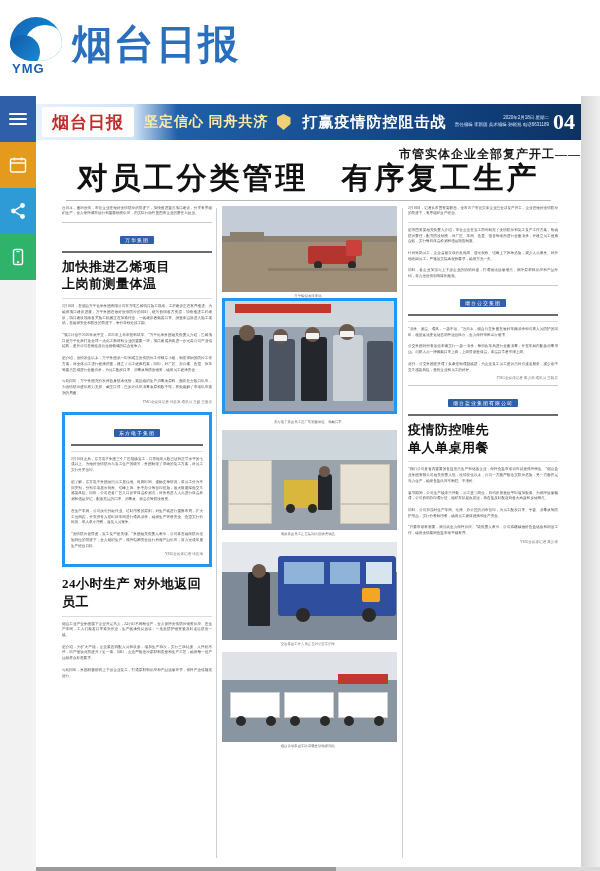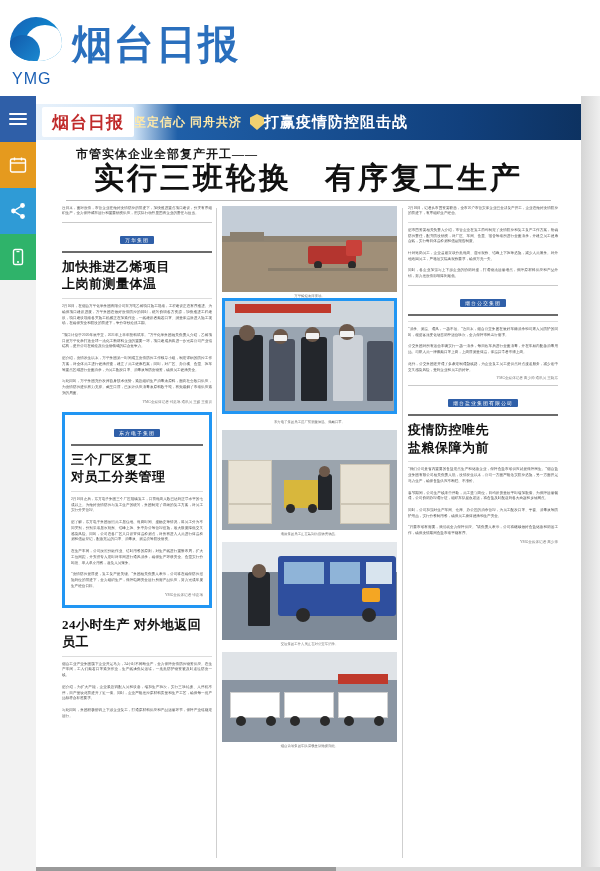--- a/index.html
+++ b/index.html
@@ -44,22 +44,22 @@
   }
   .ymg-logo .swoosh:before {
     content: "";
     position: absolute; left: -4px; top: 18px;
     width: 34px; height: 34px;
     background: linear-gradient(135deg,#1157a8,#1c8fd6);
     border-radius: 50%;
     z-index: 2;
   }
   .ymg-logo .ymg-text {
-    position: absolute; left: 2px; top: 53px;
-    font-size: 16px; font-weight: normal; color: #1a5fb4;
+    position: absolute; left: 2px; top: 44px;
+    font-size: 13px; font-weight: bold; color: #1a5fb4;
     letter-spacing: 1px;
     font-family: "Liberation Sans", sans-serif;
   }
   .masthead-cn {
     margin-left: 10px;
     font-family: "Liberation Serif", serif;
     font-size: 40px;
     font-weight: bold;
     color: #2a6fbd;
     letter-spacing: 2px;
@@ -124,34 +124,34 @@
     font-family: "Liberation Serif", serif;
     font-size: 17px; font-weight: bold;
     color: #c02b2b;
     letter-spacing: 1px;
     background: #fff;
     border-radius: 2px;
   }
   .page-head .slogan1 {
     color: #ffe9a8;
     font-family: "Liberation Serif", serif;
-    font-size: 12px; font-weight: bold;
-    letter-spacing: 1px;
+    font-size: 14px; font-weight: bold;
+    margin-left: 10px; letter-spacing: 1px;
     white-space: nowrap;
   }
   .page-head .shield {
     margin-left: 8px; width: 14px; height: 16px;
     background: #f0d070;
     clip-path: polygon(50% 0,100% 22%,100% 62%,50% 100%,0 62%,0 22%);
   }
   .page-head .slogan2 {
     color: #ffffff;
     font-family: Liberation Serif, serif;
     font-size: 15px; font-weight: bold;
-    margin-left: 0; letter-spacing: 1px;
+    margin-left: 12px; letter-spacing: 1px;
     white-space: nowrap;
   }
   .page-head .mh-right {
     margin-left: auto; margin-right: 4px;
     display: flex; align-items: center;
   }
   .page-head .mh-meta {
     color: #dbe8f7; font-size: 4.5px; line-height: 1.5;
     text-align: right; margin-right: 4px;
   }
@@ -159,25 +159,24 @@
     font-family: "Liberation Serif", serif;
     font-size: 22px; font-weight: bold;
     color: #ffffff;
     line-height: 1;
     margin-right: 2px;
   }
 
   
   .kicker {
     position: absolute; left: 0; top: 50px; width: 545px;
-    text-align: left;
+    text-align: right;
     font-family: "Liberation Serif", serif;
     font-size: 12px; font-weight: bold; color: #1a1a1a;
     letter-spacing: 1px;
-    padding-left: 40px;
   }
   .headline {
     position: absolute; left: 0; top: 64px; width: 545px;
     text-align: center;
     font-family: "Liberation Serif", serif;
     font-size: 30px; font-weight: bold; color: #111;
     letter-spacing: 3px;
     line-height: 1.2;
   }
   .hr-under {
@@ -338,24 +337,31 @@
   </div>
 
   <div class="paper-wrap">
     <div class="page">
 
       <div class="page-head">
         <div class="mh-left">烟台日报</div>
         <div class="slogan1">坚定信心 同舟共济</div>
         <div class="shield"></div>
         <div class="slogan2">打赢疫情防控阻击战</div>
+        <div class="mh-right">
+          <div class="mh-meta">
+            <div>2020年2月18日 星期二</div>
+            <div>责任编辑 李新国 美术编辑 孙晓旭 电话6631189</div>
+          </div>
+          <div class="pagenum">04</div>
+        </div>
       </div>
 
       <div class="kicker">市管实体企业全部复产开工——</div>
-      <div class="headline">实行三班轮换　有序复工生产</div>
+      <div class="headline">对员工分类管理　有序复工生产</div>
       <div class="hr-under"></div>
 
       <div class="vline v1"></div>
       <div class="vline v2"></div>
 
       <div class="col colL">
         <div class="tx">连日来，面对疫情，市管企业在做好疫情防控的前提下，加快推进重点项目建设，分类有序组织生产，全力保障城市运行和重要物资供应，用实际行动彰显国有企业的责任与担当。</div>
         <div class="rule"></div>
 
         <div style="text-align:center;margin-bottom:3px;">
@@ -372,22 +378,20 @@
 据介绍，疫情发生以来，万华集团第一时间成立疫情防控工作领导小组，制定详细的防控工作方案，对全体员工进行健康排查，建立了员工健康档案；同时，对厂区、办公楼、食堂、班车等重点区域进行全面消杀，为员工配发口罩、消毒液等防疫物资，确保员工健康安全。
 
 与此同时，万华集团充分发挥自身技术优势，紧急组织生产消毒液原料，面向社会敞口供应，为疫情防控提供有力支撑。截至目前，已累计供应消毒液原料数千吨，有效缓解了市场供应紧张的局面。</div>
         <div class="byline">YMG全媒体记者 钟嘉琳 通讯员 王媛 王俊霞</div>
 
         <div class="hl-box">
           <div style="text-align:center;margin-bottom:3px;">
             <span class="tagbar">东方电子集团</span>
           </div>
           <div class="rule dark"></div>
-          <div class="sub-h" style="white-space:pre-line">三个厂区复工
-对员工分类管理</div>
           <div class="rule thin"></div>
           <div class="tx l" style="white-space:pre-line">2月10日之后，东方电子集团三个厂区陆续复工，目前返岗人数已达到正常水平的七成以上。为做好疫情防控与复工生产的统筹，集团制定了详细的复工方案，对员工实行分类管理。
 
 据了解，东方电子集团按照员工居住地、返岗时间、接触史等情况，将员工分为不同类别，分别采取居家观察、错峰上班、集中办公等管理措施，最大限度降低交叉感染风险。同时，公司在各厂区入口设置体温检测点，对所有进入人员进行体温检测和信息登记，配备充足的口罩、消毒液、测温仪等防疫物资。
 
 在生产车间，公司按照分散作业、错时用餐的原则，对生产线进行重新布局，扩大工位间距，并安排专人定时对车间进行通风消杀，确保生产环境安全。食堂实行分时段、单人单桌用餐，避免人员聚集。
 
 “疫情防控是前提，复工复产是关键。”集团相关负责人表示，公司将在确保防控措施到位的前提下，全力组织生产，保障电网安全运行所需产品供应，努力完成年度生产经营目标。</div>
           <div class="byline">YMG全媒体记者 钟嘉琳</div>
         </div>
@@ -506,21 +510,21 @@
 
 此外，公交集团还开通了多条定制通勤线路，为企业复工员工提供点对点接送服务，减少途中交叉感染风险，受到企业和员工的好评。</div>
         <div class="byline">YMG全媒体记者 高少帅 通讯员 王晓东</div>
 
         <div class="rule"></div>
         <div style="text-align:center;margin-bottom:3px;">
           <span class="tagbar">烟台盐业集团有限公司</span>
         </div>
         <div class="rule dark"></div>
         <div class="sub-h" style="white-space:pre-line">疫情防控唯先
-盐粮保障为前</div>
+单人单桌用餐</div>
         <div class="rule thin"></div>
         <div class="tx l" style="white-space:pre-line">“我们公司是省内重要的食盐定点生产和储备企业，保障食盐市场供应就是保障民生。”烟台盐业集团有限公司相关负责人说，疫情发生以来，公司一方面严格落实防控措施，另一方面开足马力生产，确保食盐供应不断档、不涨价。
 
 春节期间，公司生产线未曾停歇，员工坚守岗位，日均发货量较平时增加数倍。为保障运输畅通，公司协调办理通行证，组织车队昼夜装运，将食盐及时配送到各大商超和乡镇网点。
 
 同时，公司加强对生产车间、仓库、办公区的消杀管理，为员工配发口罩、手套、消毒液等防护用品，实行分餐制用餐，确保员工身体健康和生产安全。
 
 “只要市场有需要，我们就全力保障供应。”该负责人表示，公司将继续做好食盐储备和调运工作，确保疫情期间食盐市场平稳有序。</div>
         <div class="byline">YMG全媒体记者 高少帅</div>
       </div>

